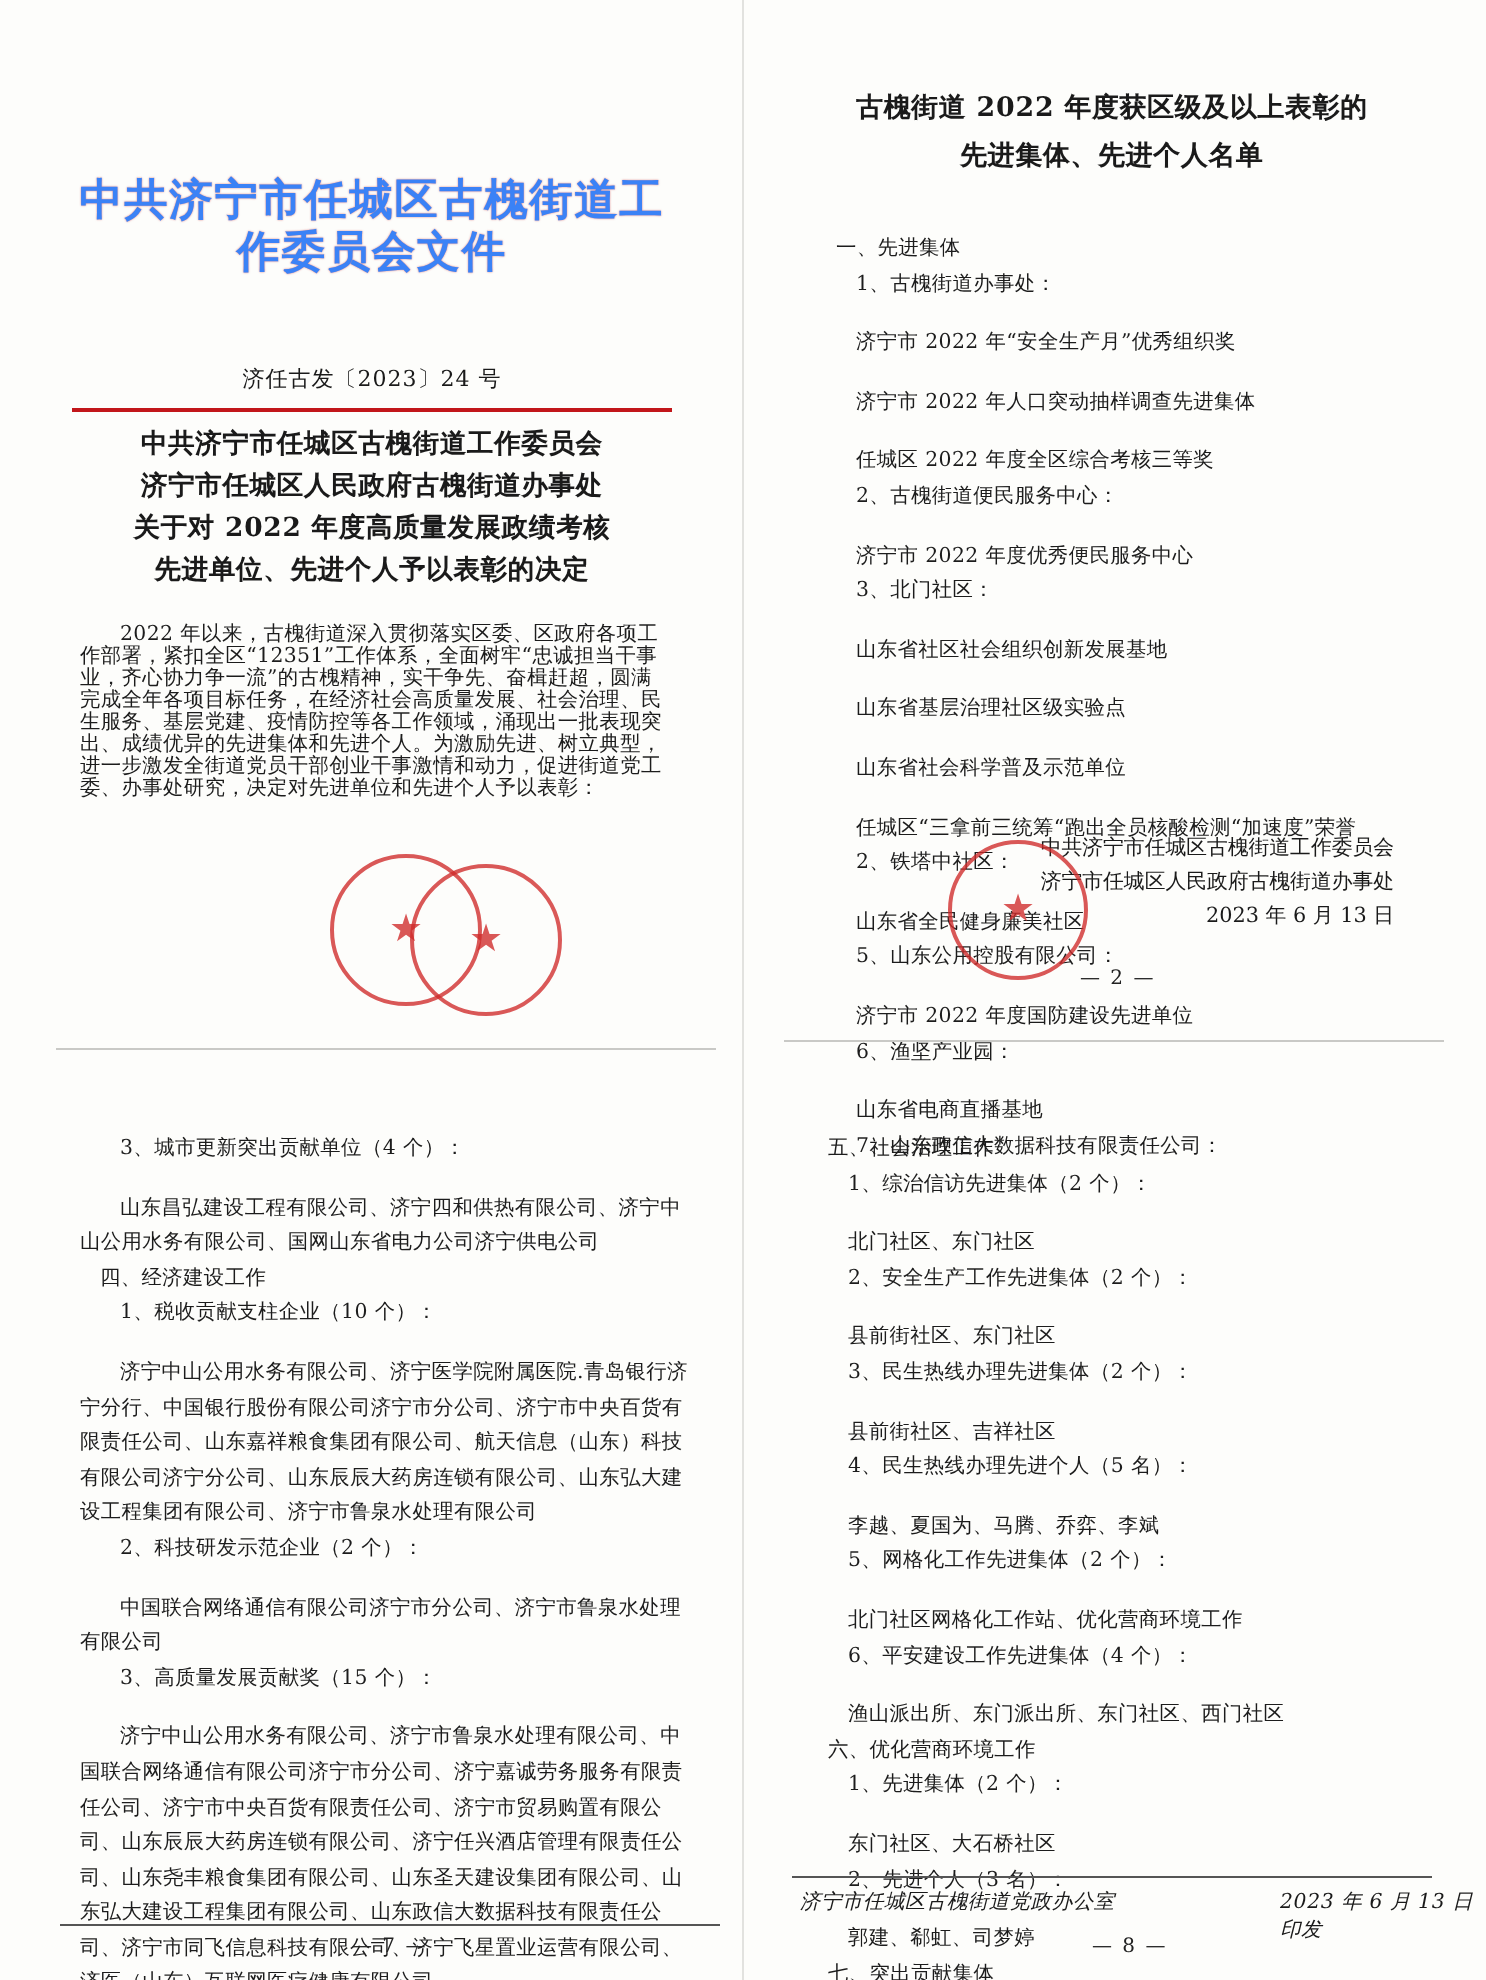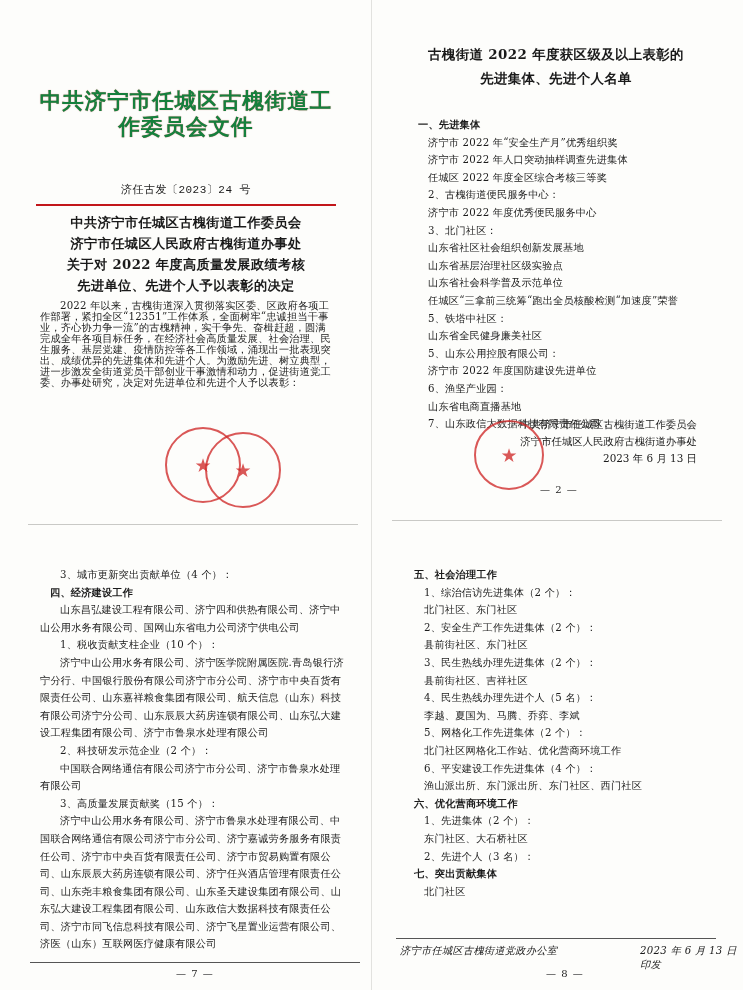--- a/index.html
+++ b/index.html
@@ -38,47 +38,46 @@
   .ln {
     font-size: 10.2px;
     line-height: 17.6px;
     color: #1c1c1c;
     white-space: nowrap;
     letter-spacing: 0.2px;
   }
   .ln.ind1 { text-indent: 20px; }
   .ln.ind2 { padding-left: 20px; }
   .ln.ind3 { padding-left: 10px; }
-  .ln.bold { font-weight: bold; }
-  .ln.wrap { white-space: normal; }
+  .ln.bold { font-weight: normal; }
+  .ln.wrap { white-space: normal; margin-top: 12px; }
 
   
   .masthead {
     position: absolute;
     left: 36px;
     top: 88px;
     width: 300px;
     text-align: center;
-    color: #15803d;
+    color: #3b82f6;
     font-family: "DejaVu Serif", "Liberation Serif", serif;
     font-weight: bold;
     font-size: 21.5px;
     letter-spacing: 1px;
     line-height: 26px;
     text-shadow: 0 0 1px rgba(194,22,26,0.6);
   }
   .wenhao {
     position: absolute;
     left: 36px;
     top: 182px;
     width: 300px;
     text-align: center;
     font-size: 11px;
     letter-spacing: 0.5px;
-    font-family: Liberation Mono, monospace;
   }
   .redline {
     position: absolute;
     left: 36px;
     top: 204px;
     width: 300px;
     height: 1.6px;
     background: #c2161a;
   }
   .title-block {
@@ -202,52 +201,53 @@
     <span class="seal-star">★</span>
   </div>
 
   <div class="rtitle">
     <div>古槐街道 2022 年度获区级及以上表彰的</div>
     <div>先进集体、先进个人名单</div>
   </div>
 
   <div class="doc-col" id="right-upper" style="left:408px; top:116px; width:310px;">
       <div class="ln bold ind3">一、先进集体</div>
+      <div class="ln ind2">1、古槐街道办事处：</div>
       <div class="ln ind2 wrap">济宁市 2022 年“安全生产月”优秀组织奖</div>
       <div class="ln ind2 wrap">济宁市 2022 年人口突动抽样调查先进集体</div>
       <div class="ln ind2 wrap">任城区 2022 年度全区综合考核三等奖</div>
       <div class="ln ind2">2、古槐街道便民服务中心：</div>
       <div class="ln ind2 wrap">济宁市 2022 年度优秀便民服务中心</div>
       <div class="ln ind2">3、北门社区：</div>
       <div class="ln ind2 wrap">山东省社区社会组织创新发展基地</div>
       <div class="ln ind2 wrap">山东省基层治理社区级实验点</div>
       <div class="ln ind2 wrap">山东省社会科学普及示范单位</div>
       <div class="ln ind2 wrap">任城区“三拿前三统筹“跑出全员核酸检测“加速度”荣誉</div>
-      <div class="ln ind2">5、铁塔中社区：</div>
+      <div class="ln ind2">2、铁塔中社区：</div>
       <div class="ln ind2 wrap">山东省全民健身廉美社区</div>
       <div class="ln ind2">5、山东公用控股有限公司：</div>
       <div class="ln ind2 wrap">济宁市 2022 年度国防建设先进单位</div>
       <div class="ln ind2">6、渔坚产业园：</div>
       <div class="ln ind2 wrap">山东省电商直播基地</div>
       <div class="ln ind2">7、山东政信大数据科技有限责任公司：</div>
     </div>
 
   <div class="seal seal-c">
     <span class="seal-star">★</span>
   </div>
 
   <div class="pagenum" style="left:540px; top:484px;">— 2 —</div>
 
   <div class="hsep" style="left:28px; top:524px; width:330px;"></div>
   <div class="hsep" style="left:392px; top:520px; width:330px;"></div>
 
   <div class="doc-col" id="left-lower" style="left:40px; top:566px; width:310px;">
       <div class="ln ind2">3、城市更新突出贡献单位（4 个）：</div>
+      <div class="ln ind1 wrap">山东昌弘建设工程有限公司、济宁四和供热有限公司、济宁中山公用水务有限公司、国网山东省电力公司济宁供电公司</div>
       <div class="ln bold ind3">四、经济建设工作</div>
-      <div class="ln ind1 wrap">山东昌弘建设工程有限公司、济宁四和供热有限公司、济宁中山公用水务有限公司、国网山东省电力公司济宁供电公司</div>
       <div class="ln ind2">1、税收贡献支柱企业（10 个）：</div>
       <div class="ln ind1 wrap">济宁中山公用水务有限公司、济宁医学院附属医院.青岛银行济宁分行、中国银行股份有限公司济宁市分公司、济宁市中央百货有限责任公司、山东嘉祥粮食集团有限公司、航天信息（山东）科技有限公司济宁分公司、山东辰辰大药房连锁有限公司、山东弘大建设工程集团有限公司、济宁市鲁泉水处理有限公司</div>
       <div class="ln ind2">2、科技研发示范企业（2 个）：</div>
       <div class="ln ind1 wrap">中国联合网络通信有限公司济宁市分公司、济宁市鲁泉水处理有限公司</div>
       <div class="ln ind2">3、高质量发展贡献奖（15 个）：</div>
       <div class="ln ind1 wrap">济宁中山公用水务有限公司、济宁市鲁泉水处理有限公司、中国联合网络通信有限公司济宁市分公司、济宁嘉诚劳务服务有限责任公司、济宁市中央百货有限责任公司、济宁市贸易购置有限公司、山东辰辰大药房连锁有限公司、济宁任兴酒店管理有限责任公司、山东尧丰粮食集团有限公司、山东圣天建设集团有限公司、山东弘大建设工程集团有限公司、山东政信大数据科技有限责任公司、济宁市同飞信息科技有限公司、济宁飞星置业运营有限公司、济医（山东）互联网医疗健康有限公司</div>
     </div>
 
   <div class="footer-line" style="left:30px; top:962px; width:330px;"></div>
   <div class="pagenum" style="left:176px; top:968px;">— 7 —</div>
@@ -263,20 +263,21 @@
       <div class="ln ind2">4、民生热线办理先进个人（5 名）：</div>
       <div class="ln ind2 wrap">李越、夏国为、马腾、乔弈、李斌</div>
       <div class="ln ind2">5、网格化工作先进集体（2 个）：</div>
       <div class="ln ind2 wrap">北门社区网格化工作站、优化营商环境工作</div>
       <div class="ln ind2">6、平安建设工作先进集体（4 个）：</div>
       <div class="ln ind2 wrap">渔山派出所、东门派出所、东门社区、西门社区</div>
       <div class="ln bold ind3">六、优化营商环境工作</div>
       <div class="ln ind2">1、先进集体（2 个）：</div>
       <div class="ln ind2 wrap">东门社区、大石桥社区</div>
       <div class="ln ind2">2、先进个人（3 名）：</div>
+      <div class="ln ind2 wrap">郭建、郗虹、司梦婷</div>
       <div class="ln bold ind3">七、突出贡献集体</div>
       <div class="ln ind2 wrap">北门社区</div>
     </div>
 
   <div class="footer-line" style="left:396px; top:938px; width:320px;"></div>
   <div class="footbar" style="left:400px; top:944px;">济宁市任城区古槐街道党政办公室</div>
   <div class="footbar" style="left:596px; top:944px;margin-left:44px;">2023 年 6 月 13 日印发</div>
   <div class="pagenum" style="left:546px; top:968px;">— 8 —</div>
 
 </div>

